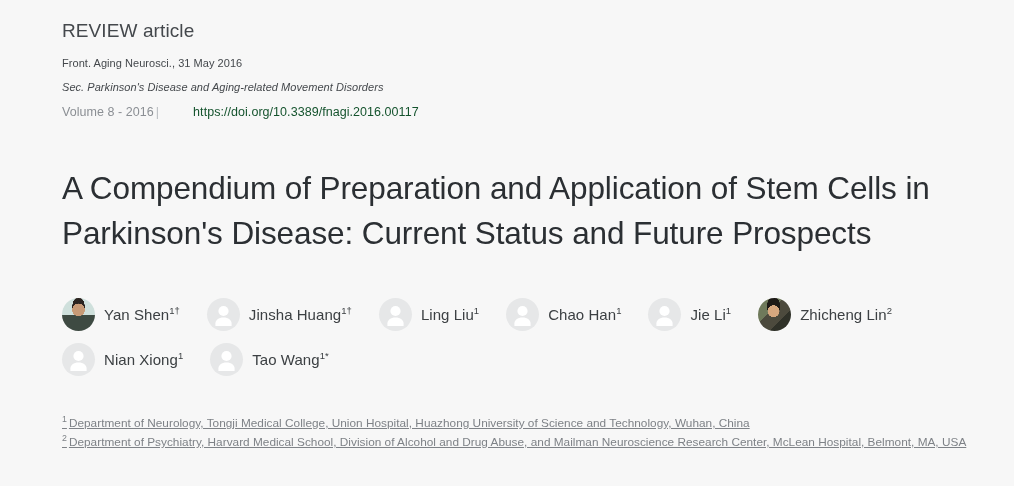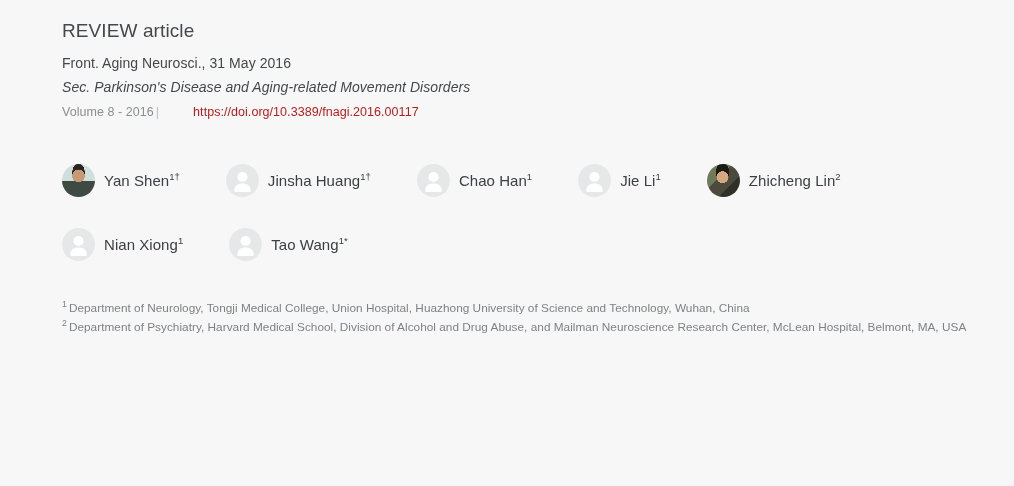--- a/index.html
+++ b/index.html
@@ -26,39 +26,39 @@
 
   
   .article-type {
     font-size: 19px;
     line-height: 24px;
     color: #44484c;
     padding-top: 19px;
     letter-spacing: 0.1px;
   }
   .meta-line {
-    font-size: 14px;
+    font-size: 11px;
     line-height: 22px;
     color: #44484c;
     margin-top: 9px;
     letter-spacing: 0.05px;
   }
   .meta-line.second {
     margin-top: 2px;
     font-style: italic;
   }
   .meta-small {
     font-size: 12.5px;
     line-height: 19px;
     color: #8b8f94;
     margin-top: 5px;
     letter-spacing: 0.05px;
   }
   .meta-small .doi-link {
-    color: #b91c1c;
+    color: #14532d;
     text-decoration: none;
     padding-left: 32px;
   }
   .sep {
     color: #b9bdc1;
     padding: 0 2px;
   }
 
   
   .title {
@@ -71,21 +71,20 @@
     letter-spacing: -0.1px;
     max-width: 930px;
   }
 
   
   .authors {
     padding-top: 42px;
     display: flex;
     flex-wrap: wrap;
     max-width: 900px;
-    gap: 19px;
   }
   .author {
     display: flex;
     align-items: center;
     margin-right: 27px;
     margin-bottom: 12px;
     white-space: nowrap;
   }
   .avatar {
     width: 33px;
@@ -134,20 +133,21 @@
   .affiliations {
     padding-top: 27px;
     max-width: 930px;
   }
   .affiliation {
     font-size: 11.8px;
     line-height: 16px;
     color: #7e8287;
     margin-bottom: 3px;
     letter-spacing: 0.02px;
+    text-decoration: underline;
   }
   .affiliation sup {
     font-size: 8.8px;
     vertical-align: super;
     line-height: 0;
     padding-right: 2px;
   }
 </style>
 </head>
 <body>
@@ -157,34 +157,44 @@
   <div class="article-type">REVIEW article</div>
 
   <div class="meta-line">Front. Aging Neurosci., 31 May 2016</div>
 
   <div class="meta-line second">Sec. Parkinson's Disease and Aging-related Movement Disorders</div>
 
   <div class="meta-small">
     <span>Volume 8 - 2016</span><span class="sep">|</span><a class="doi-link" href="#">https://doi.org/10.3389/fnagi.2016.00117</a>
   </div>
 
+  <h1 class="title">A Compendium of Preparation and Application of Stem Cells in Parkinson's Disease: Current Status and Future Prospects</h1>
 
   <div class="authors">
       <div class="author">
         <span class="avatar photo photo-a"></span>
         <span class="author-name">Yan Shen<sup>1†</sup></span>
       </div>
       <div class="author">
         <span class="avatar">
           <svg width="33" height="33" viewBox="0 0 33 33" aria-hidden="true">
             <circle cx="16.5" cy="13" r="5.1" fill="#ffffff"></circle>
             <path d="M16.5 19.6c-5.0 0-8.1 2.7-8.1 6.0v2.4h16.2v-2.4c0-3.3-3.1-6.0-8.1-6.0z" fill="#ffffff"></path>
           </svg>
         </span>
         <span class="author-name">Jinsha Huang<sup>1†</sup></span>
+      </div>
+      <div class="author">
+        <span class="avatar">
+          <svg width="33" height="33" viewBox="0 0 33 33" aria-hidden="true">
+            <circle cx="16.5" cy="13" r="5.1" fill="#ffffff"></circle>
+            <path d="M16.5 19.6c-5.0 0-8.1 2.7-8.1 6.0v2.4h16.2v-2.4c0-3.3-3.1-6.0-8.1-6.0z" fill="#ffffff"></path>
+          </svg>
+        </span>
+        <span class="author-name">Ling Liu<sup>1</sup></span>
       </div>
       <div class="author">
         <span class="avatar">
           <svg width="33" height="33" viewBox="0 0 33 33" aria-hidden="true">
             <circle cx="16.5" cy="13" r="5.1" fill="#ffffff"></circle>
             <path d="M16.5 19.6c-5.0 0-8.1 2.7-8.1 6.0v2.4h16.2v-2.4c0-3.3-3.1-6.0-8.1-6.0z" fill="#ffffff"></path>
           </svg>
         </span>
         <span class="author-name">Chao Han<sup>1</sup></span>
       </div>

